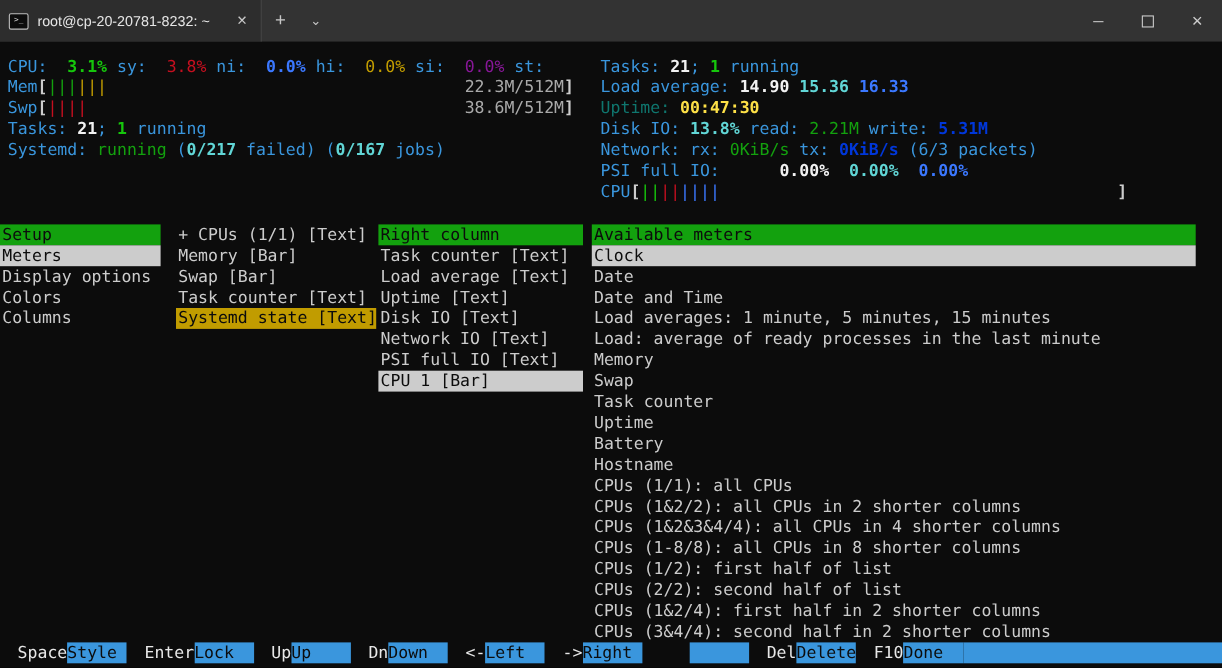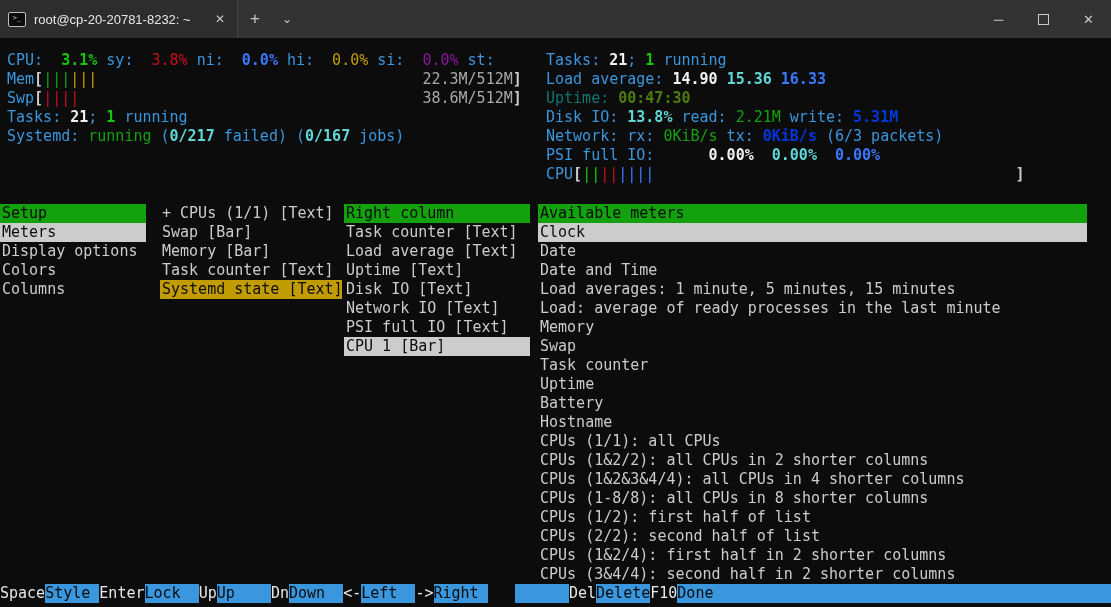--- a/index.html
+++ b/index.html
@@ -34,21 +34,21 @@
   #panel-1{left:160px;width:182px;}
   #panel-2{left:344px;width:186px;}
   #panel-3{left:538px;width:549px;}
   .prow{height:19px;padding-left:2px;color:#cccccc;overflow:hidden;}
   .phead{background:#13A10E;color:#0c0c0c;}
   .selected{background:#cccccc;color:#0c0c0c;}
   .moving{background:#C19C00;color:#0c0c0c;}
 
   
   .fnbar{position:absolute;left:0;top:546px;width:1111px;height:19px;display:flex;white-space:pre;}
-  .fnitem{display:flex;}
+  .fnitem{display:flex;padding-left:16px;}
   .fnkey{color:#e8e8e8;}
   .fnlabel{background:#3A96DD;color:#0c0c0c;}
   .fnfill{flex:1 1 auto;background:#3A96DD;}
 </style>
 </head>
 <body>
 
 <div class="titlebar">
   <div class="tab">
     <span class="termicon">&gt;_</span>
@@ -70,29 +70,29 @@
   
   <div class="tline" style="top:13px"><span style="color: rgb(58, 150, 221);">CPU:</span><span style="color: rgb(22, 198, 12); font-weight: bold;">  3.1%</span><span style="color: rgb(58, 150, 221);"> sy: </span><span style="color: rgb(197, 15, 31);"> 3.8%</span><span style="color: rgb(58, 150, 221);"> ni: </span><span style="color: rgb(59, 120, 255); font-weight: bold;"> 0.0%</span><span style="color: rgb(58, 150, 221);"> hi: </span><span style="color: rgb(193, 156, 0);"> 0.0%</span><span style="color: rgb(58, 150, 221);"> si: </span><span style="color: rgb(136, 23, 152);"> 0.0%</span><span style="color: rgb(58, 150, 221);"> st:</span></div>
   <div class="tline" style="top:32px"><span style="color: rgb(58, 150, 221);">Mem</span><span style="color: rgb(204, 204, 204); font-weight: bold;">[</span><span style="color: rgb(19, 161, 14);">|||</span><span style="color: rgb(193, 156, 0);">|||</span><span style="color: rgb(12, 12, 12);">                                    </span><span style="color: rgb(169, 169, 169);">22.3M/512M</span><span style="color: rgb(204, 204, 204); font-weight: bold;">]</span></div>
   <div class="tline" style="top:51px"><span style="color: rgb(58, 150, 221);">Swp</span><span style="color: rgb(204, 204, 204); font-weight: bold;">[</span><span style="color: rgb(197, 15, 31);">||||</span><span style="color: rgb(12, 12, 12);">                                      </span><span style="color: rgb(169, 169, 169);">38.6M/512M</span><span style="color: rgb(204, 204, 204); font-weight: bold;">]</span></div>
   <div class="tline" style="top:70px"><span style="color: rgb(58, 150, 221);">Tasks: </span><span style="color: rgb(242, 242, 242); font-weight: bold;">21</span><span style="color: rgb(58, 150, 221);">; </span><span style="color: rgb(22, 198, 12); font-weight: bold;">1</span><span style="color: rgb(58, 150, 221);"> running</span></div>
   <div class="tline" style="top:89px"><span style="color: rgb(58, 150, 221);">Systemd: </span><span style="color: rgb(19, 161, 14);">running</span><span style="color: rgb(58, 150, 221);"> (</span><span style="color: rgb(97, 214, 214); font-weight: bold;">0/217</span><span style="color: rgb(58, 150, 221);"> failed) (</span><span style="color: rgb(97, 214, 214); font-weight: bold;">0/167</span><span style="color: rgb(58, 150, 221);"> jobs)</span></div>
 
   
   <div class="tline rline" style="top:13px"><span style="color: rgb(58, 150, 221);">Tasks: </span><span style="color: rgb(242, 242, 242); font-weight: bold;">21</span><span style="color: rgb(58, 150, 221);">; </span><span style="color: rgb(22, 198, 12); font-weight: bold;">1</span><span style="color: rgb(58, 150, 221);"> running</span></div>
   <div class="tline rline" style="top:32px"><span style="color: rgb(58, 150, 221);">Load average: </span><span style="color: rgb(242, 242, 242); font-weight: bold;">14.90</span><span style="color: rgb(58, 150, 221);"> </span><span style="color: rgb(97, 214, 214); font-weight: bold;">15.36</span><span style="color: rgb(58, 150, 221);"> </span><span style="color: rgb(59, 120, 255); font-weight: bold;">16.33</span></div>
-  <div class="tline rline" style="top:51px"><span style="color: #0f766e;">Uptime: </span><span style="color: #4d7c0f; font-weight: bold;">00:47:30</span></div>
+  <div class="tline rline" style="top:51px"><span style="color: #0f766e;">Uptime: </span><span style="color: #fde047; font-weight: bold;">00:47:30</span></div>
   <div class="tline rline" style="top:70px"><span style="color: rgb(58, 150, 221);">Disk IO: </span><span style="color: rgb(97, 214, 214); font-weight: bold;">13.8%</span><span style="color: rgb(58, 150, 221);"> read: </span><span style="color: rgb(19, 161, 14);">2.21M</span><span style="color: rgb(58, 150, 221);"> write: </span><span style="color: rgb(0, 55, 218); font-weight: bold;">5.31M</span></div>
   <div class="tline rline" style="top:89px"><span style="color: rgb(58, 150, 221); text-align: center;">Network: rx: </span><span style="color: rgb(19, 161, 14);">0KiB/s</span><span style="color: rgb(58, 150, 221);"> tx: </span><span style="color: rgb(0, 55, 218); font-weight: bold;">0KiB/s</span><span style="color: rgb(58, 150, 221);"> (6/3 packets)</span></div>
   <div class="tline rline" style="top:108px"><span style="color: rgb(58, 150, 221);">PSI full IO:      </span><span style="color: rgb(242, 242, 242); font-weight: bold;">0.00%</span><span style="color: rgb(58, 150, 221);">  </span><span style="color: rgb(97, 214, 214); font-weight: bold;">0.00%</span><span style="color: rgb(58, 150, 221);">  </span><span style="color: rgb(59, 120, 255); font-weight: bold;">0.00%</span></div>
   <div class="tline rline" style="top:127px"><span style="color: rgb(58, 150, 221);">CPU</span><span style="color: rgb(204, 204, 204); font-weight: bold;">[</span><span style="color: rgb(22, 198, 12);">||</span><span style="color: rgb(197, 15, 31);">||</span><span style="color: rgb(59, 120, 255);">||||</span><span style="color: rgb(12, 12, 12);">                                        </span><span style="color: rgb(204, 204, 204); font-weight: bold;">]</span></div>
 
   
   <div class="panel" id="panel-0"><div class="prow phead">Setup</div><div class="prow selected">Meters</div><div class="prow">Display options</div><div class="prow">Colors</div><div class="prow">Columns</div></div>
-  <div class="panel" id="panel-1"><div class="prow">+ CPUs (1/1) [Text]</div><div class="prow">Swap [Bar]</div><div class="prow">Memory [Bar]</div><div class="prow">Task counter [Text]</div><div class="prow moving">Systemd state [Text]</div></div>
+  <div class="panel" id="panel-1"><div class="prow">+ CPUs (1/1) [Text]</div><div class="prow">Memory [Bar]</div><div class="prow">Swap [Bar]</div><div class="prow">Task counter [Text]</div><div class="prow moving">Systemd state [Text]</div></div>
   <div class="panel" id="panel-2"><div class="prow phead">Right column</div><div class="prow">Task counter [Text]</div><div class="prow">Load average [Text]</div><div class="prow">Uptime [Text]</div><div class="prow">Disk IO [Text]</div><div class="prow">Network IO [Text]</div><div class="prow">PSI full IO [Text]</div><div class="prow selected">CPU 1 [Bar]</div></div>
   <div class="panel" id="panel-3"><div class="prow phead">Available meters</div><div class="prow selected">Clock</div><div class="prow">Date</div><div class="prow">Date and Time</div><div class="prow">Load averages: 1 minute, 5 minutes, 15 minutes</div><div class="prow">Load: average of ready processes in the last minute</div><div class="prow">Memory</div><div class="prow">Swap</div><div class="prow">Task counter</div><div class="prow">Uptime</div><div class="prow">Battery</div><div class="prow">Hostname</div><div class="prow">CPUs (1/1): all CPUs</div><div class="prow">CPUs (1&amp;2/2): all CPUs in 2 shorter columns</div><div class="prow">CPUs (1&amp;2&amp;3&amp;4/4): all CPUs in 4 shorter columns</div><div class="prow">CPUs (1-8/8): all CPUs in 8 shorter columns</div><div class="prow">CPUs (1/2): first half of list</div><div class="prow">CPUs (2/2): second half of list</div><div class="prow">CPUs (1&amp;2/4): first half in 2 shorter columns</div><div class="prow">CPUs (3&amp;4/4): second half in 2 shorter columns</div></div>
 
   
   <div class="fnbar">
     <span class="fnitem"><span class="fnkey">Space</span><span class="fnlabel">Style </span></span><span class="fnitem"><span class="fnkey">Enter</span><span class="fnlabel">Lock  </span></span><span class="fnitem"><span class="fnkey">Up</span><span class="fnlabel">Up    </span></span><span class="fnitem"><span class="fnkey">Dn</span><span class="fnlabel">Down  </span></span><span class="fnitem"><span class="fnkey">&lt;-</span><span class="fnlabel">Left  </span></span><span class="fnitem"><span class="fnkey">-&gt;</span><span class="fnlabel">Right </span></span><span class="fnitem"><span class="fnkey">   </span><span class="fnlabel">      </span></span><span class="fnitem"><span class="fnkey">Del</span><span class="fnlabel">Delete</span></span><span class="fnitem"><span class="fnkey">F10</span><span class="fnlabel">Done  </span></span><div class="fnfill"></div>
   </div>
 </div>
 
 </body></html>

